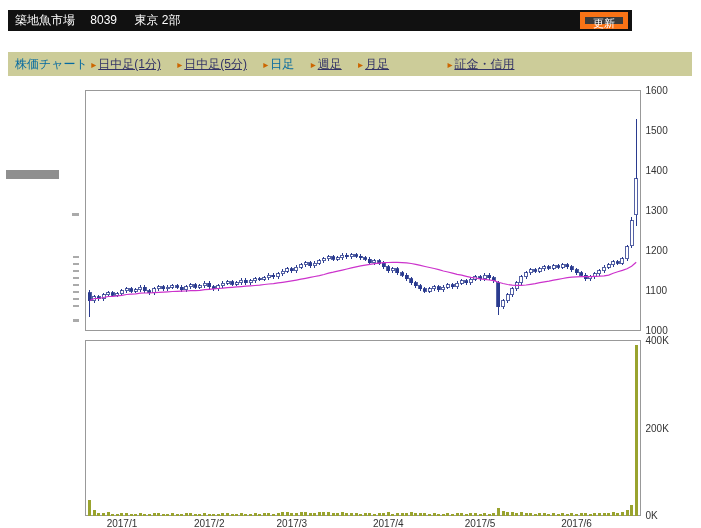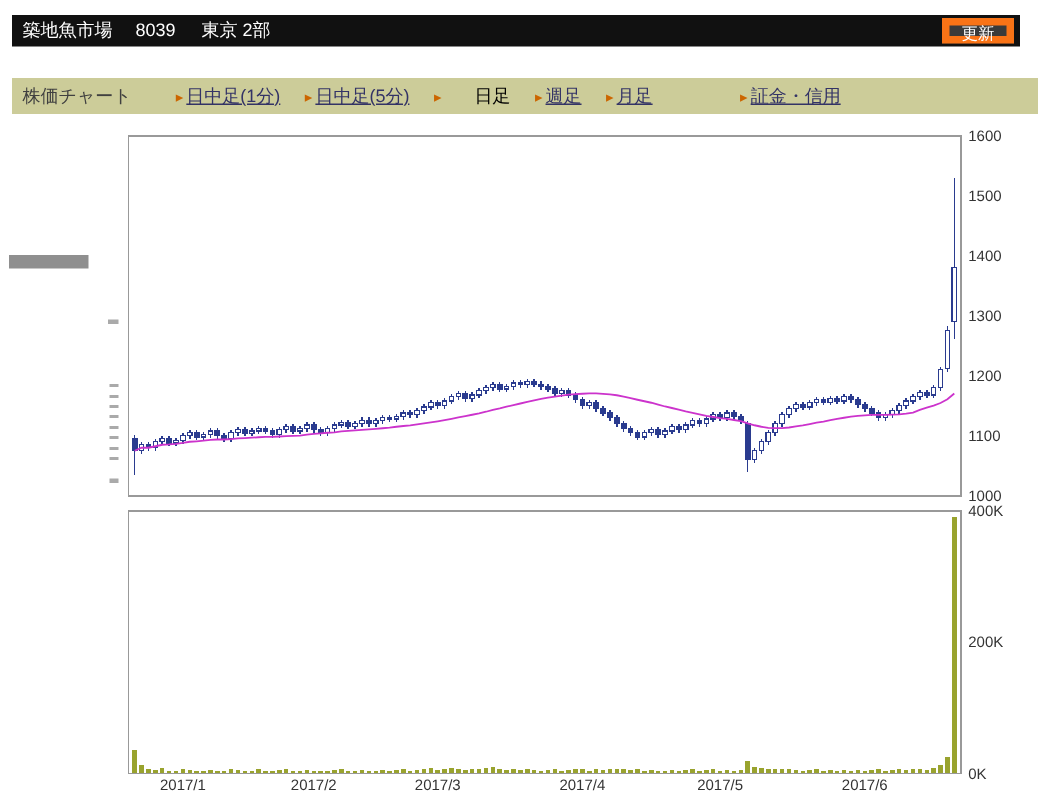--- a/index.html
+++ b/index.html
@@ -2,39 +2,39 @@
 <html><head>
 <meta charset="utf-8">
 <style>
   * { margin:0; padding:0; box-sizing:border-box; }
   html,body { background:#fff; }
   body {
     width:701px; height:528px; position:relative; overflow:hidden;
     font-family:"Liberation Sans", sans-serif;
   }
   .topbar {
-    position:absolute; left:8px; top:10px; width:672px; height:21px;
+    position:absolute; left:8px; top:10px; width:624px; height:21px;
     background:#111; color:#fff; font-size:12px; line-height:21px; padding-left:7px;
   }
   .stock-code { margin-left:12px; }
   .stock-market { margin-left:14px; }
   .refresh {
     position:absolute; right:4px; top:2px; height:17px; padding:0 8px;
     background:#3a3a3a; color:#fff; border:5px solid #f97316;
     font-size:11px; font-family:inherit; cursor:pointer; line-height:13px;
   }
   .navbar {
     position:absolute; left:8px; top:52px; width:684px; height:24px;
     background:#cccc99; font-size:12px; line-height:24px; padding-left:7px; white-space:nowrap;
   }
-  .nav-label { color:#404040; margin-right:26px; }
+  .nav-label { color:#0369a1; }
   .nav-item { text-decoration:none; margin-right:13px; cursor:pointer; }
   .nav-item .bullet { color:#cc6600; font-size:10px; margin-right:2px; }
   .nav-item .link { color:#333366; text-decoration:underline;text-align:right; }
-  .nav-item .link.active { text-decoration:none; color:#000000;margin-left:20px; }
+  .nav-item .link.active { text-decoration:none; color:#0369a1; }
   .nav-item.gap { margin-left:42px;font-family:Liberation Serif, serif; }
   #charts { position:absolute; left:0; top:80px; }
   text.axis { font:10px "Liberation Sans", sans-serif; fill:#333; }
   .artifact { position:absolute; }
   .a-bar { left:6px; top:170px; width:53px; height:9px; background:#8f8f8f; }
   .a-dash { left:72px; top:213px; width:7px; height:3px; background:#aaa; }
   .a-cluster { left:73px; top:256px; width:6px; height:54px;
     background:repeating-linear-gradient(to bottom,#aaa 0 2px, transparent 2px 7px); }
   .a-dash2 { left:73px; top:319px; width:6px; height:3px; background:#aaa; }
 </style>

